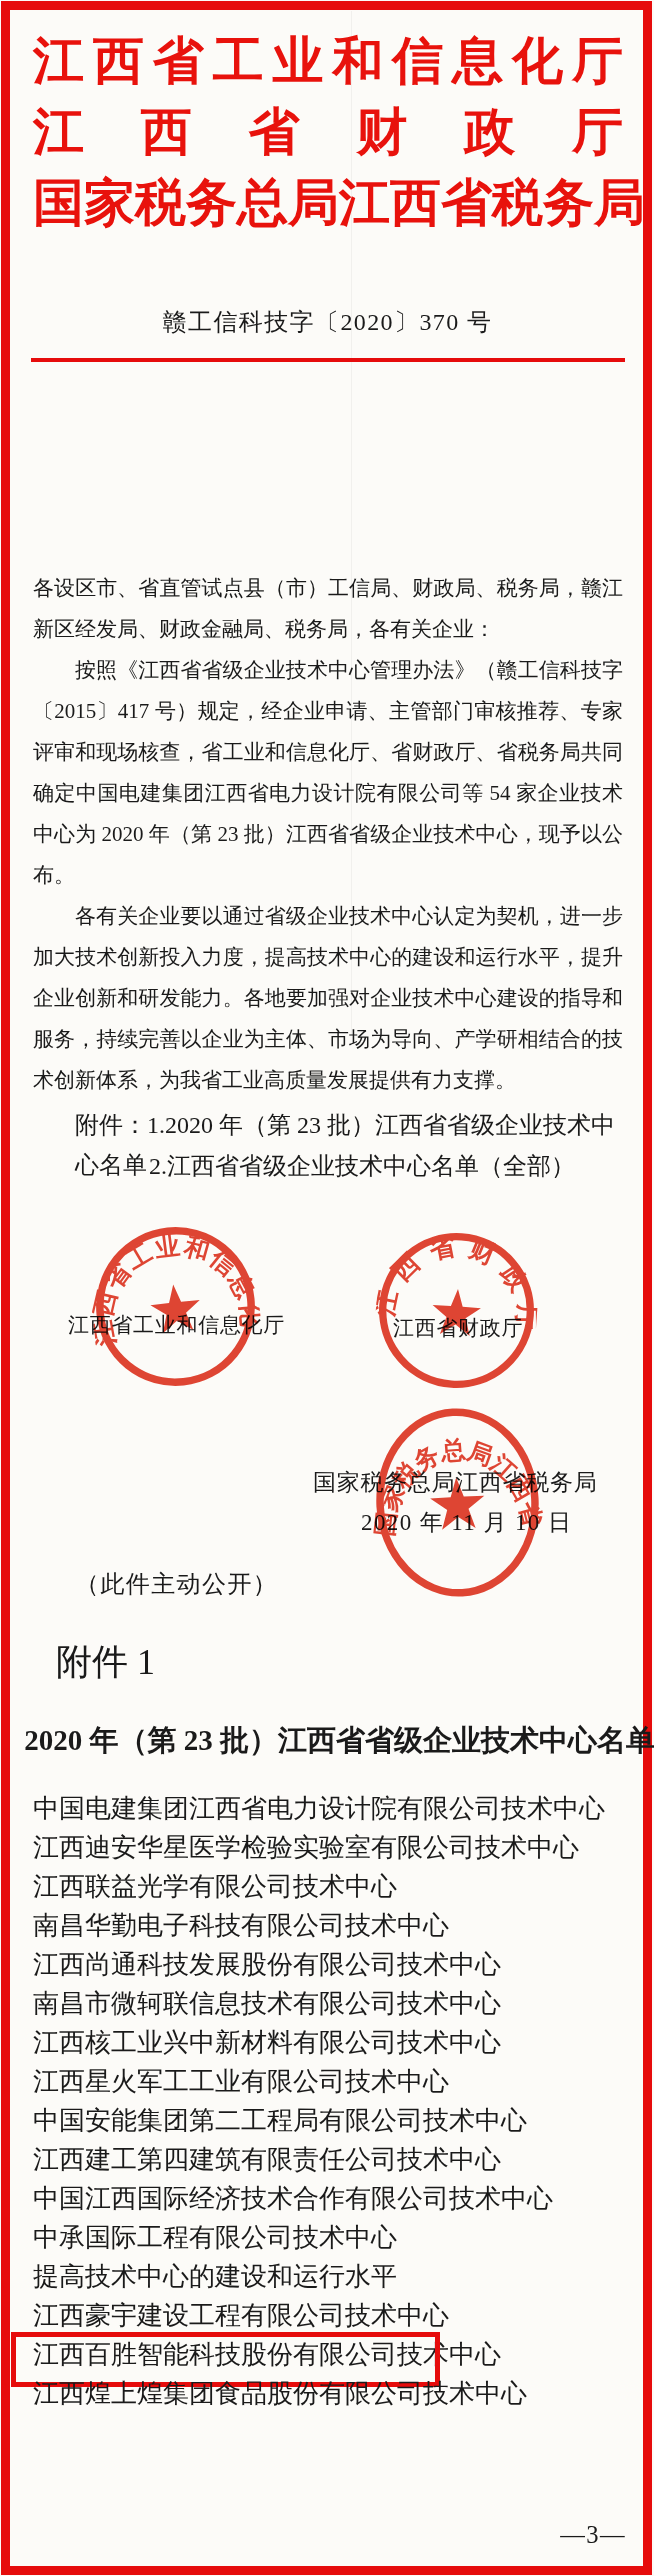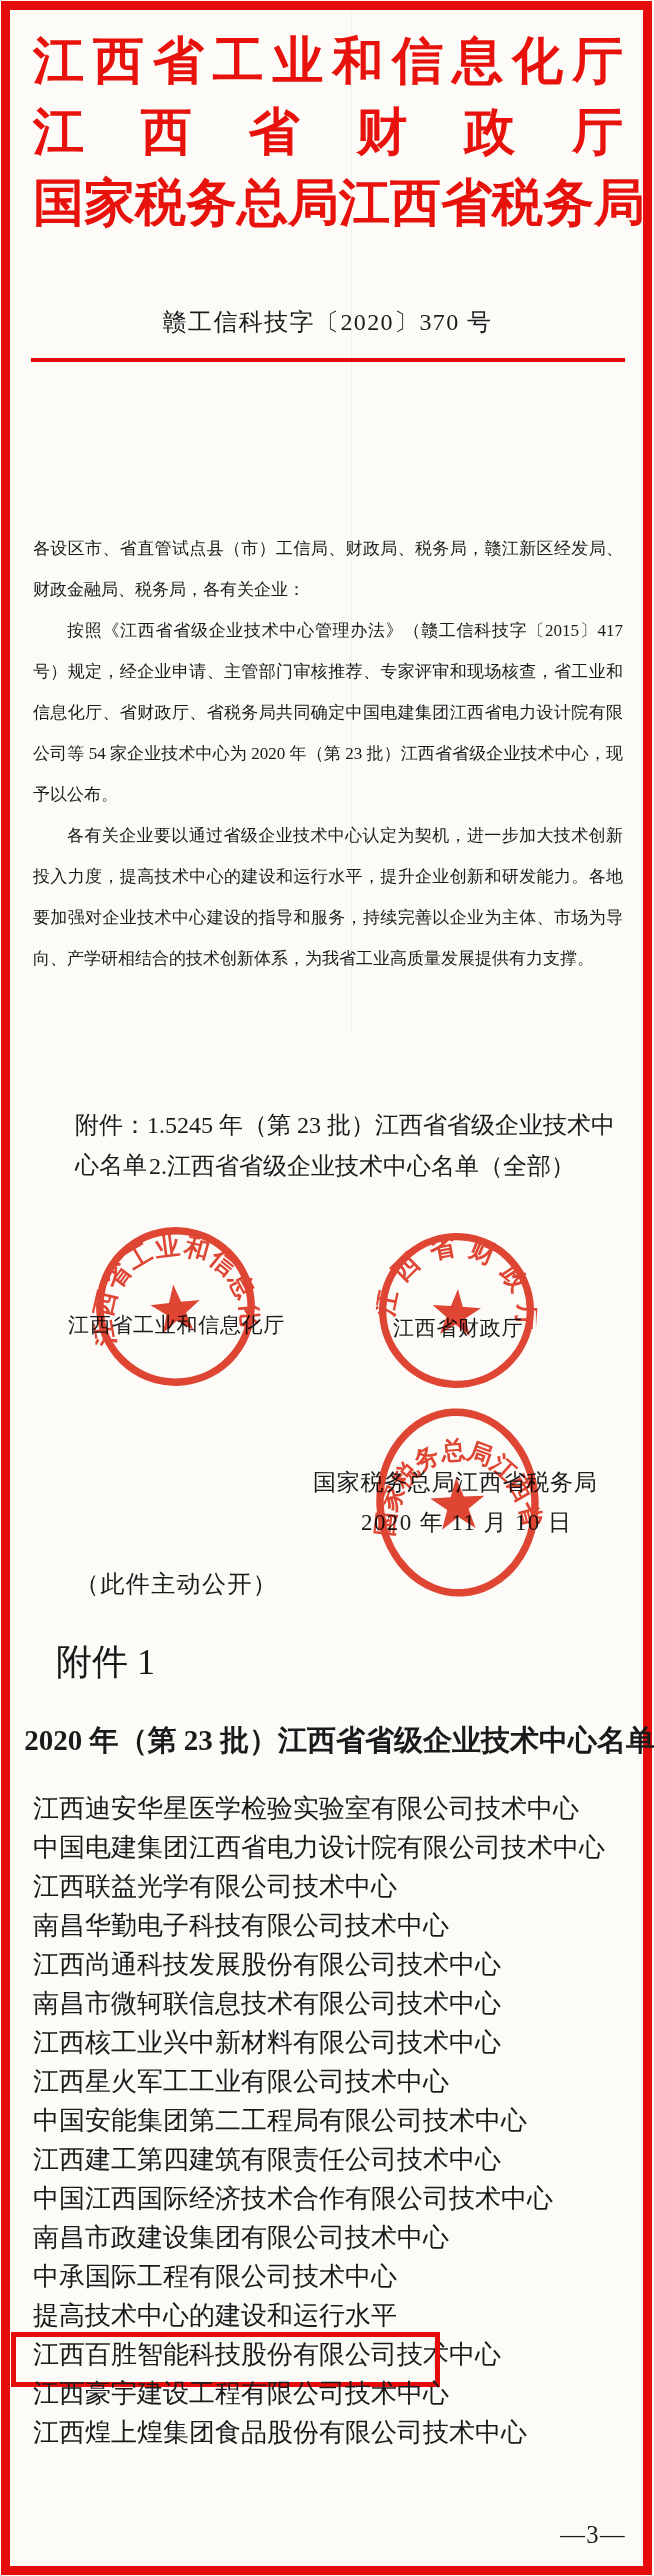--- a/index.html
+++ b/index.html
@@ -24,21 +24,21 @@
   
   .header{position:absolute;left:33px;top:26px;width:590px;color:#e8120c;font-weight:700;}
   .header-line{height:71px;line-height:71px;font-size:51px;display:flex;justify-content:space-between;}
   .header-line span{display:inline-block;}
   
   .doc-number{position:absolute;left:0;top:306px;width:100%;text-align:center;font-size:24px;letter-spacing:1.4px;}
   .red-rule{position:absolute;left:31px;top:358px;width:594px;height:4.1px;background:#e60c0c;}
   
   .title{position:absolute;left:0;top:444px;width:100%;text-align:center;font-weight:700;font-size:32px;line-height:53px;}
   
-  .body-text{position:absolute;left:33px;top:528px;width:590px;font-size:17px;line-height:41px;text-align:justify;text-justify:inter-ideograph;}
+  .body-text{position:absolute;left:33px;top:568px;width:590px;font-size:21px;line-height:41px;text-align:justify;text-justify:inter-ideograph;}
   .body-text p{margin:0;}
   .body-text p.indent{text-indent:2em;}
   
   .attach-ref-1{position:absolute;left:75px;top:1105px;width:560px;font-size:24px;line-height:40px;}
   .attach-ref-2{position:absolute;left:149px;top:1146px;width:492px;font-size:24px;line-height:40px;}
   
   .sig-dept-1{position:absolute;left:68px;top:1311px;font-size:21px;letter-spacing:0.7px;}
   .sig-dept-2{position:absolute;left:393px;top:1314px;font-size:21px;letter-spacing:0.7px;}
   .sig-dept-3{position:absolute;left:313px;top:1467px;font-size:23px;letter-spacing:0.7px;}
   .sig-date{position:absolute;left:361px;top:1507px;font-size:23px;letter-spacing:1.4px;}
@@ -104,21 +104,21 @@
   <div class="doc-number">赣工信科技字〔2020〕370 号</div>
   <div class="red-rule"></div>
 
 
   <div class="body-text">
     <p>各设区市、省直管试点县（市）工信局、财政局、税务局，赣江新区经发局、财政金融局、税务局，各有关企业：</p>
     <p class="indent">按照《江西省省级企业技术中心管理办法》（赣工信科技字〔2015〕417 号）规定，经企业申请、主管部门审核推荐、专家评审和现场核查，省工业和信息化厅、省财政厅、省税务局共同确定中国电建集团江西省电力设计院有限公司等 54 家企业技术中心为 2020 年（第 23 批）江西省省级企业技术中心，现予以公布。</p>
     <p class="indent">各有关企业要以通过省级企业技术中心认定为契机，进一步加大技术创新投入力度，提高技术中心的建设和运行水平，提升企业创新和研发能力。各地要加强对企业技术中心建设的指导和服务，持续完善以企业为主体、市场为导向、产学研相结合的技术创新体系，为我省工业高质量发展提供有力支撑。</p>
   </div>
 
-  <div class="attach-ref-1">附件：1.5245 年（第 23 批）江西省省级企业技术中心名单</div>
+  <div class="attach-ref-1">附件：1.2020 年（第 23 批）江西省省级企业技术中心名单</div>
   <div class="attach-ref-2">2.江西省省级企业技术中心名单（全部）</div>
 
   <div class="sig-dept-1">江西省工业和信息化厅</div>
   <div class="sig-dept-2">江西省财政厅</div>
   <div class="sig-dept-3">国家税务总局江西省税务局</div>
   <div class="sig-date">2020 年 11 月 10 日</div>
   <div class="disclosure">（此件主动公开）</div>
 
   <div class="seal seal-1">
     <svg viewBox="0 0 240 240" width="167" height="165">
@@ -156,35 +156,34 @@
       <text font-size="36" fill="#dd2c18" font-weight="700" font-family="Liberation Serif, serif">
         <textPath href="#arc3" startOffset="4" textLength="428" lengthAdjust="spacing">国家税务总局江西省税务局</textPath>
       </text>
     </svg>
   </div>
 
   <div class="attach1-label">附件 1</div>
   <div class="attach1-title">2020 年（第 23 批）江西省省级企业技术中心名单</div>
 
   <div class="company-list">
+      <div class="company-row"><span>中国电建集团江西省电力设计院有限公司技术中心</span></div>
       <div class="company-row"><span>江西迪安华星医学检验实验室有限公司技术中心</span></div>
-      <div class="company-row"><span>中国电建集团江西省电力设计院有限公司技术中心</span></div>
       <div class="company-row"><span>江西联益光学有限公司技术中心</span></div>
       <div class="company-row"><span>南昌华勤电子科技有限公司技术中心</span></div>
       <div class="company-row"><span>江西尚通科技发展股份有限公司技术中心</span></div>
       <div class="company-row"><span>南昌市微轲联信息技术有限公司技术中心</span></div>
       <div class="company-row"><span>江西核工业兴中新材料有限公司技术中心</span></div>
       <div class="company-row"><span>江西星火军工工业有限公司技术中心</span></div>
       <div class="company-row"><span>中国安能集团第二工程局有限公司技术中心</span></div>
       <div class="company-row"><span>江西建工第四建筑有限责任公司技术中心</span></div>
       <div class="company-row"><span>中国江西国际经济技术合作有限公司技术中心</span></div>
-      <div class="company-row"><span>南昌市政建设集团有限公司技术中心</span></div>
       <div class="company-row"><span>中承国际工程有限公司技术中心</span></div>
       <div class="company-row"><span>提高技术中心的建设和运行水平</span></div>
+      <div class="company-row"><span>江西豪宇建设工程有限公司技术中心</span></div>
       <div class="company-row"><div class="highlight-box"></div><span>江西百胜智能科技股份有限公司技术中心</span></div>
-      <div class="company-row"><span>江西豪宇建设工程有限公司技术中心</span></div>
       <div class="company-row"><span>江西煌上煌集团食品股份有限公司技术中心</span></div>
     </div>
 
   <div class="page-number">—3—</div>
 
 </div>
 
 
 </body></html>

